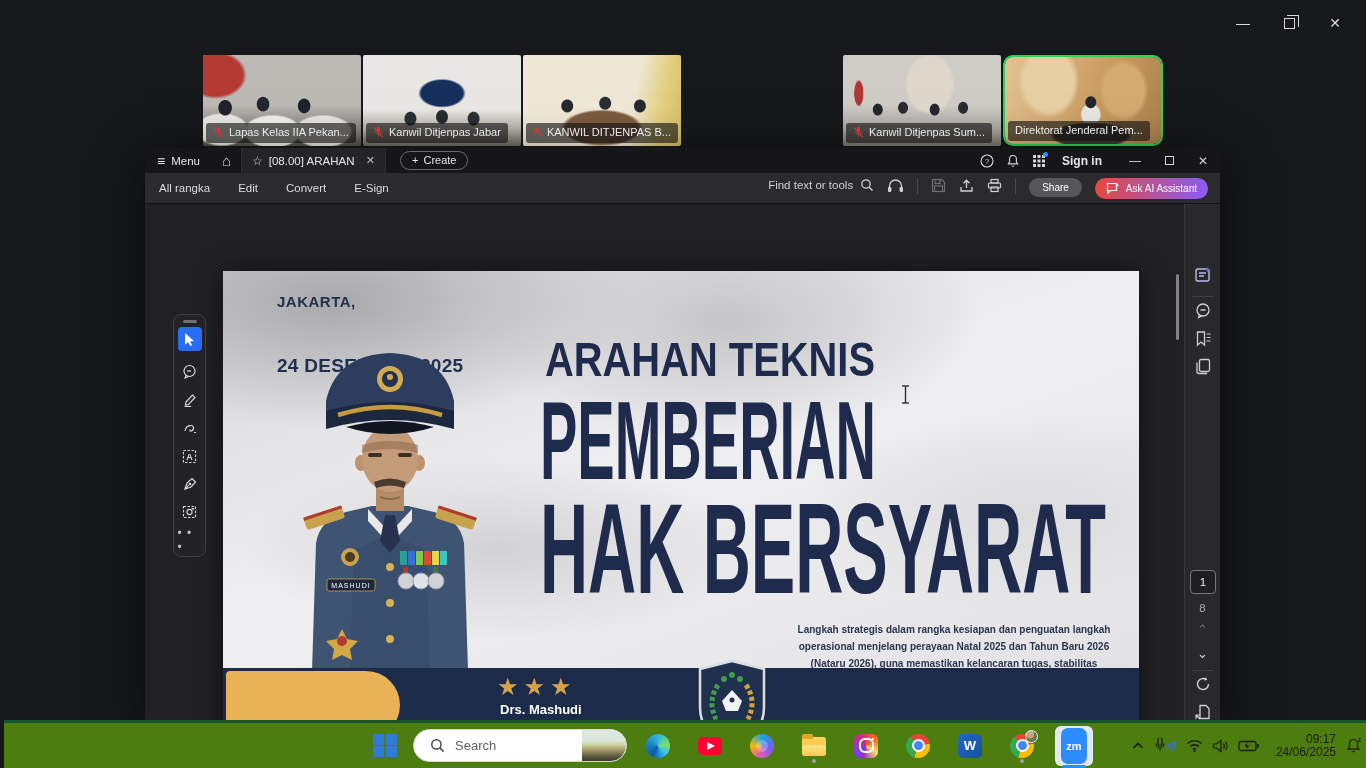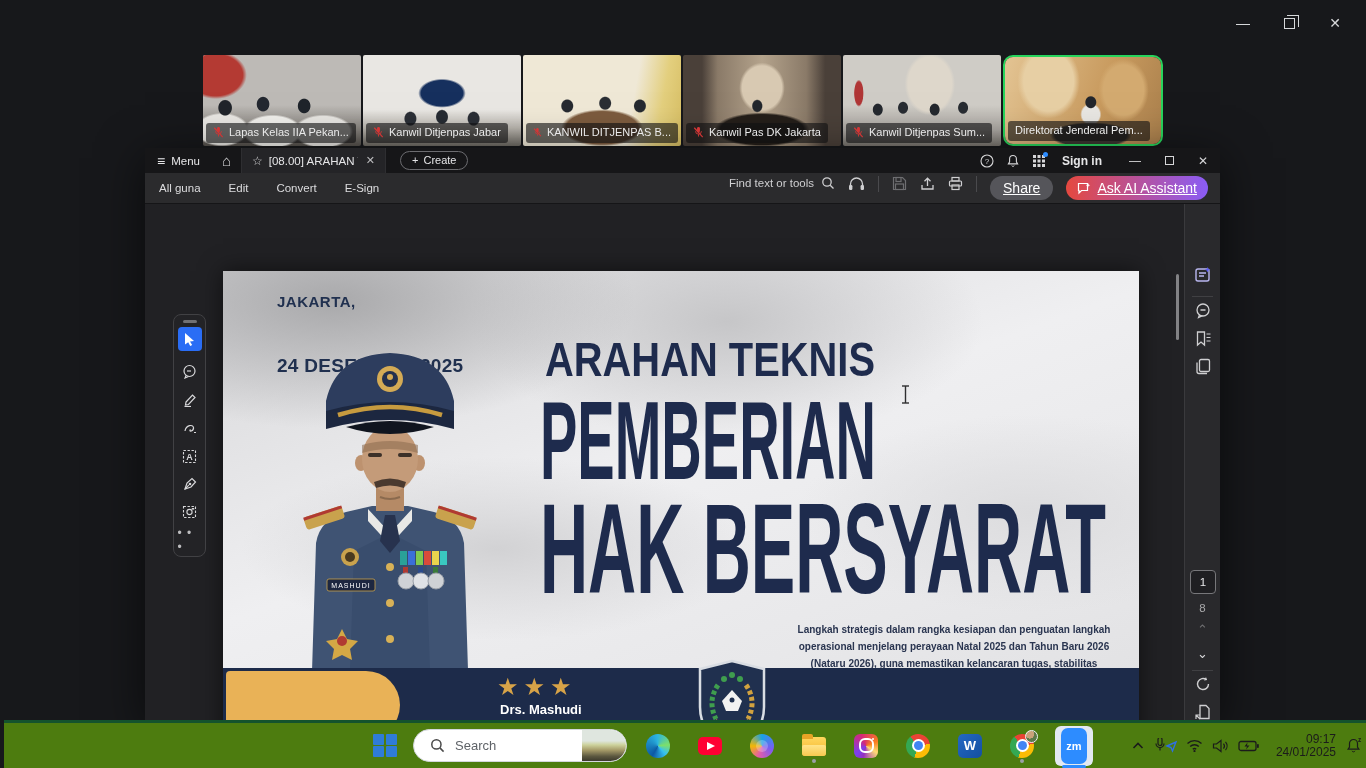--- a/index.html
+++ b/index.html
@@ -76,21 +76,21 @@
   .blue-dot { position:absolute; top:4px; right:4px; width:5px; height:5px; border-radius:50%; background:#2d8cff; }
   .signin { font-weight:700; font-size:12px; margin:0 16px 0 10px; }
   .winctl { width:34px; height:100%; display:flex; align-items:center; justify-content:center; color:#d6d6d8; font-size:12px; }
   .winctl .restore-box { width:9px; height:9px; border:1.2px solid #d6d6d8; }
 
   .toolbar { position:relative; height:31px; background:#2b2b2d; border-bottom:1px solid #151517; display:flex; align-items:center; color:#dcdcde; font-size:11.5px; }
   .nav-item { padding:0 14px; }
   .tool-right { position:absolute; right:12px; display:flex; align-items:flex-start; gap:13px; }
   .findtext { display:flex; gap:7px; align-items:center; color:#cfcfd1; }
   .vdiv { width:1px; height:16px; background:#4a4a4d; }
-  .pill { border-radius:14px; font-size:14px; padding:4px 13px; color:#fff;text-decoration:underline; }
+  .pill { border-radius:14px; font-size:10px; padding:4px 13px; color:#fff; }
   .share { background:#55555a; }
   .askai { background:linear-gradient(90deg,#e5483f,#8a5cf6); display:flex; gap:6px; align-items:center; padding:4px 11px; }
 
   .docarea { position:absolute; top:56px; bottom:0; left:0; right:0; background:#212124; overflow:hidden; }
   .rightrail { position:absolute; top:0; bottom:0; right:0; width:36px; background:#29292c; border-left:1px solid #3a3a3d; }
   .rail-icon { position:absolute; left:50%; transform:translateX(-50%); color:#cfcfd1; }
   .rail-div { position:absolute; left:7px; right:7px; height:1px; background:#404043; }
   .pagebox { position:absolute; left:5px; width:26px; height:24px; border:1px solid #77777a; border-radius:4px; color:#e8e8ea; font-size:11.5px; display:flex; align-items:center; justify-content:center; background:#1f1f22; }
   .railtxt { position:absolute; width:100%; text-align:center; color:#a8a8aa; font-size:11.5px; }
   .scrollbar { position:absolute; width:3px; background:#828285; border-radius:2px; }
@@ -201,32 +201,20 @@
         <div class="vlabel">
           <svg width="11" height="11" viewBox="0 0 12 12">
               <path d="M4.4,1.6 a1.6,1.6 0 0 1 3.2,0 v2.8 a1.6,1.6 0 0 1 -3.2,0 z" fill="#e23b3b"></path>
               <path d="M2.8,4.6 a3.2,3.2 0 0 0 6.4,0" stroke="#e23b3b" fill="none"></path>
               <line x1="6" y1="7.8" x2="6" y2="10.4" stroke="#e23b3b"></line>
               <line x1="1.4" y1="0.8" x2="10.6" y2="11" stroke="#e23b3b" stroke-width="1.4"></line>
             </svg>
           <span>KANWIL DITJENPAS B...</span>
         </div>
       </div>
-      <div class="thumb" style="left:683px">
-        <div class="scene s4"></div>
-        <div class="vlabel">
-          <svg width="11" height="11" viewBox="0 0 12 12">
-              <path d="M4.4,1.6 a1.6,1.6 0 0 1 3.2,0 v2.8 a1.6,1.6 0 0 1 -3.2,0 z" fill="#e23b3b"></path>
-              <path d="M2.8,4.6 a3.2,3.2 0 0 0 6.4,0" stroke="#e23b3b" fill="none"></path>
-              <line x1="6" y1="7.8" x2="6" y2="10.4" stroke="#e23b3b"></line>
-              <line x1="1.4" y1="0.8" x2="10.6" y2="11" stroke="#e23b3b" stroke-width="1.4"></line>
-            </svg>
-          <span>Kanwil Pas DK Jakarta</span>
-        </div>
-      </div>
       <div class="thumb" style="left:843px">
         <div class="scene s5"></div>
         <div class="vlabel">
           <svg width="11" height="11" viewBox="0 0 12 12">
               <path d="M4.4,1.6 a1.6,1.6 0 0 1 3.2,0 v2.8 a1.6,1.6 0 0 1 -3.2,0 z" fill="#e23b3b"></path>
               <path d="M2.8,4.6 a3.2,3.2 0 0 0 6.4,0" stroke="#e23b3b" fill="none"></path>
               <line x1="6" y1="7.8" x2="6" y2="10.4" stroke="#e23b3b"></line>
               <line x1="1.4" y1="0.8" x2="10.6" y2="11" stroke="#e23b3b" stroke-width="1.4"></line>
             </svg>
           <span>Kanwil Ditjenpas Sum...</span>
@@ -292,21 +280,21 @@
         <div class="signin">Sign in</div>
         <div class="winctl">—</div>
         <div class="winctl">
             <span class="restore-box"></span>
           </div>
         <div class="winctl">✕</div>
       </div>
     </div>
 
     <div class="toolbar">
-      <div class="nav-item">All guna</div>
+      <div class="nav-item">All rangka</div>
       <div class="nav-item">Edit</div>
       <div class="nav-item">Convert</div>
       <div class="nav-item">E-Sign</div>
       <div class="tool-right">
         <div class="findtext">
           <span>Find text or tools</span>
           <svg width="14" height="14" viewBox="0 0 14 14">
               <circle cx="6" cy="6" r="4.2" fill="none" stroke="#cfcfd1" stroke-width="1.3"></circle>
               <line x1="9.2" y1="9.2" x2="12.5" y2="12.5" stroke="#cfcfd1" stroke-width="1.3"></line>
             </svg>
@@ -608,21 +596,21 @@
           <path d="M1.5,5 h3 L9,1.5 v11 L4.5,9 h-3 Z" fill="none" stroke="#1b1b1b" stroke-width="1.2"></path>
           <path d="M11.5,4.5 a4,4 0 0 1 0,5 M13.5,2.8 a6.5,6.5 0 0 1 0,8.4" fill="none" stroke="#1b1b1b" stroke-width="1.2"></path>
         </svg>
       <svg width="21" height="12" viewBox="0 0 21 12">
           <rect x="1" y="1.5" width="17" height="9" rx="2" fill="none" stroke="#1b1b1b" stroke-width="1.3"></rect>
           <rect x="19" y="4" width="1.8" height="4" rx="0.8" fill="#1b1b1b"></rect>
           <path d="M9.5,2.5 L6.5,6.5 h2.5 l-1,3 L11.5,5.5 H9 Z" fill="#1b1b1b"></path>
         </svg>
       <div class="clock">
         <div>09:17</div>
-        <div>24/01/2025</div>
+        <div>24/06/2025</div>
       </div>
       <svg width="17" height="17" viewBox="0 0 17 17">
           <path d="M8.5,2.5 a4,4 0 0 1 4,4 v3.5 l1.4,2.2 H3.1 l1.4,-2.2 V6.5 a4,4 0 0 1 4,-4 Z" fill="none" stroke="#1b1b1b" stroke-width="1.2"></path>
           <path d="M7,13.8 a1.6,1.6 0 0 0 3,0" stroke="#1b1b1b" fill="none"></path>
           <text x="13" y="5" font-size="6.5" font-weight="700" fill="#1b1b1b" font-family="Liberation Sans, sans-serif">z</text>
         </svg>
     </div>
   </div>
 </div>
 

